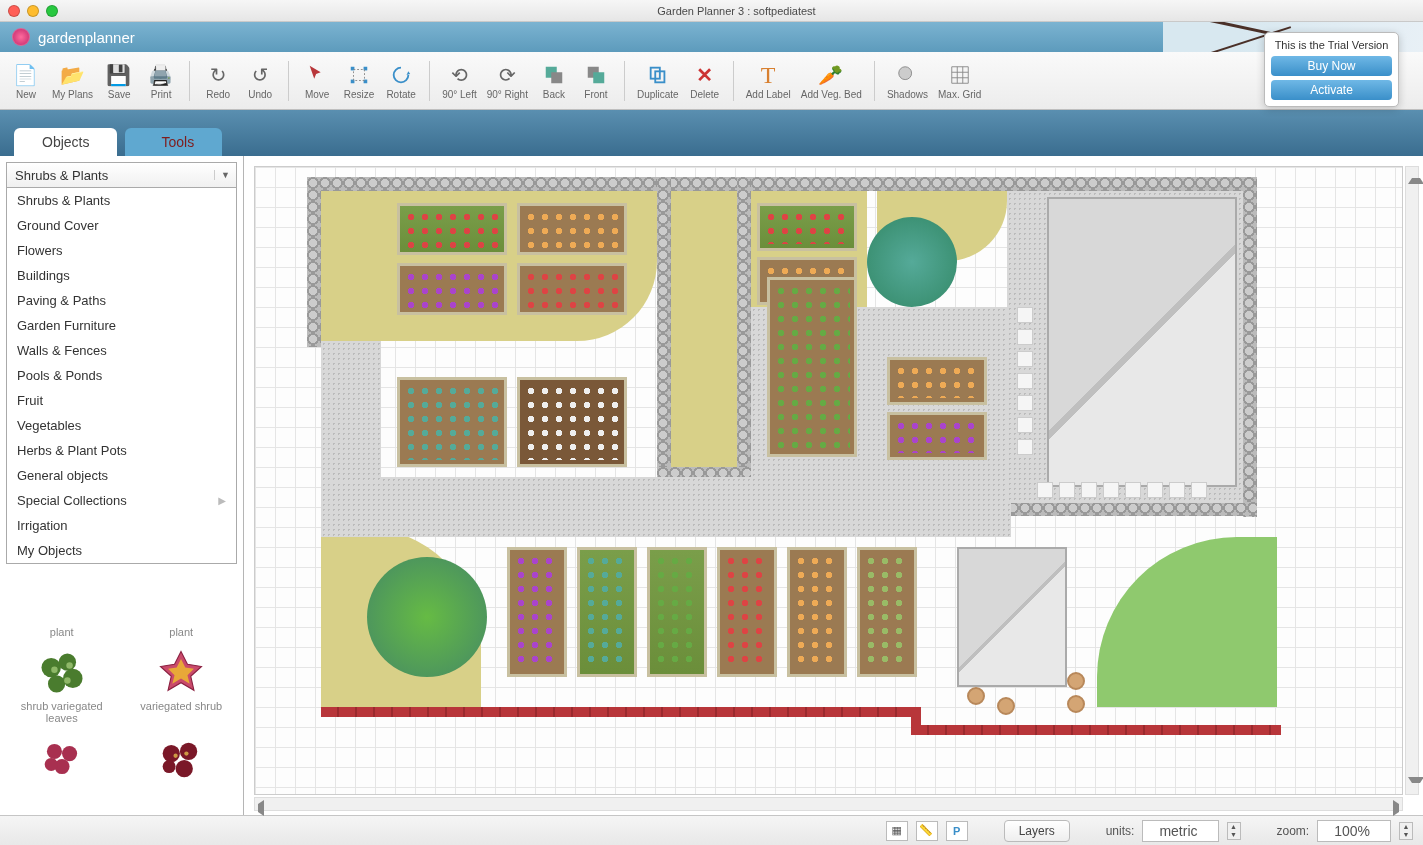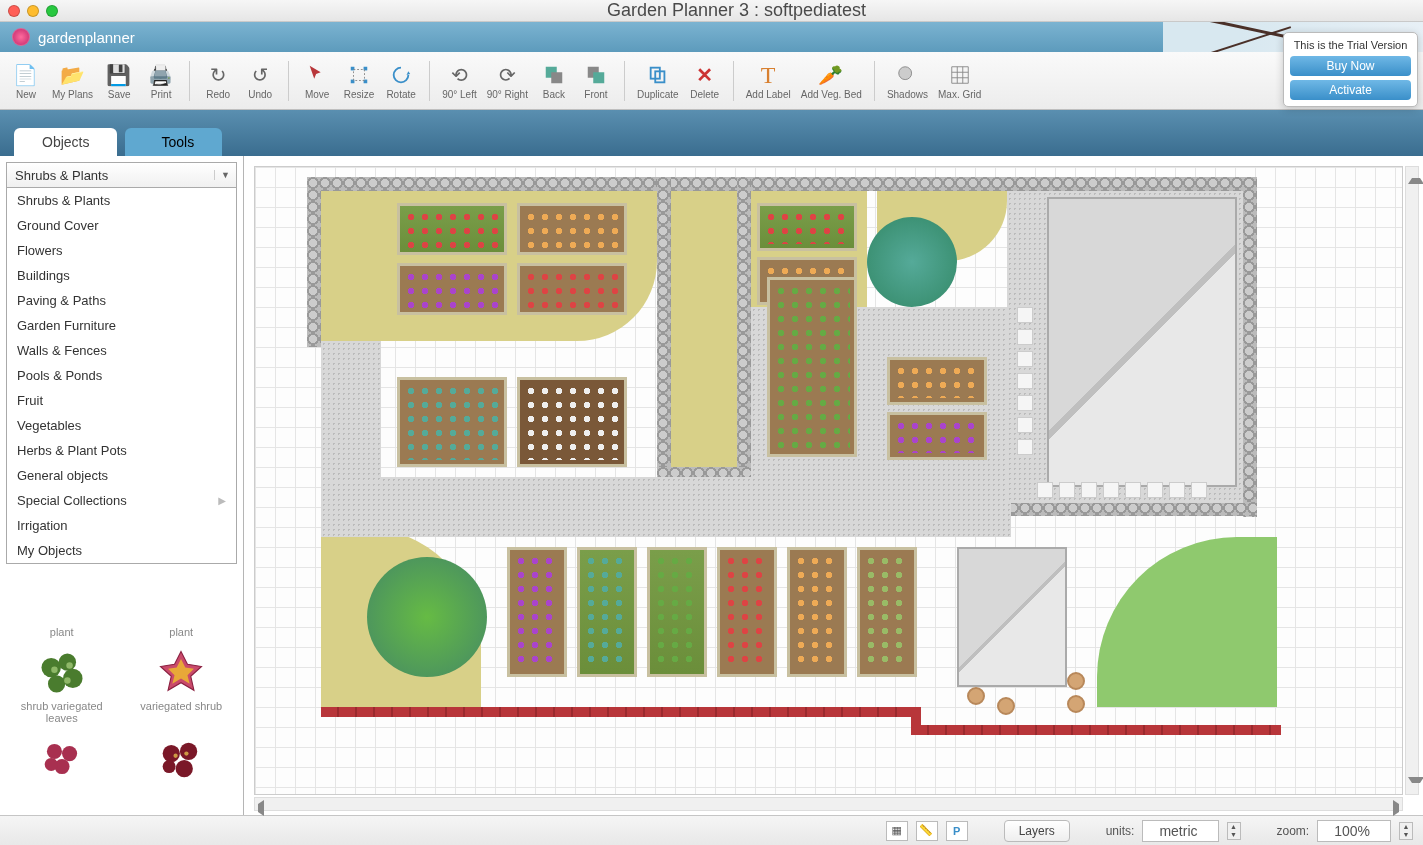--- a/index.html
+++ b/index.html
@@ -3,46 +3,46 @@
 <meta charset="utf-8">
 <style>
 * { box-sizing: border-box; margin: 0; padding: 0; font-family: -apple-system, "Helvetica Neue", Arial, sans-serif; }
 body { width: 1423px; height: 845px; overflow: hidden; background: #5d8aa8; }
 
 
 .titlebar { height: 22px; background: linear-gradient(#f6f6f6,#e6e6e6); display: flex; align-items: center; padding: 0 8px; border-bottom: 1px solid #c9c9c9; }
 .traffic { display: flex; gap: 7px; }
 .dot { width: 12px; height: 12px; border-radius: 50%; border: 0.5px solid rgba(0,0,0,.2); }
 .dot.red { background: #ff5f57; } .dot.yellow { background: #febc2e; } .dot.green { background: #28c840; }
-.title-text { flex: 1; text-align: center; font-size: 18px; color: #4a4a4a; }
+.title-text { flex: 1; text-align: center; font-size: 11px; color: #4a4a4a; }
 
 
 .brandbar { height: 30px; background: linear-gradient(#7bb3d1,#5d9bbc); display: flex; align-items: center; padding: 0 12px; color: #fff; font-size: 15px; position: relative; }
 .brandbar .logo { width: 18px; height: 18px; border-radius: 50%; background: radial-gradient(circle,#ff6b9d,#c1286b); margin-right: 8px; border:1px solid #fff3; }
 .brandbar .banner { position:absolute; right:0; top:0; bottom:0; width:260px; background:linear-gradient(100deg,#d8e8f0 30%,#e8f0f6); overflow:hidden; }
 .branch { position:absolute; background:#4a3028; }
 
 
-.trial-popup { position:absolute; right:5px; top:32px; width:135px; background:#fff; border:1px solid #bbb; border-radius:5px; padding:6px; z-index:50; box-shadow:0 2px 8px rgba(0,0,0,.2); }
+.trial-popup { position:absolute; right:24px; top:32px; width:135px; background:#fff; border:1px solid #bbb; border-radius:5px; padding:6px; z-index:50; box-shadow:0 2px 8px rgba(0,0,0,.2); }
 .trial-popup .msg { font-size:11px; color:#333; text-align:center; margin-bottom:5px; }
 .trial-popup button { width:100%; height:20px; border:none; border-radius:4px; color:#fff; font-size:12px; margin-bottom:4px; cursor:pointer; background:linear-gradient(#6fb8e6,#3a8fc9); }
 .trial-popup button:last-child { margin-bottom:0; }
 
 
 .toolbar { height: 58px; background: linear-gradient(#fafafa,#ececec); border-bottom:1px solid #bfbfbf; display:flex; align-items:center; padding:0 6px; gap:2px; }
 .tb-btn { display:flex; flex-direction:column; align-items:center; justify-content:center; min-width:40px; height:50px; padding:0 4px; font-size:10px; color:#666; cursor:pointer; }
 .tb-btn .glyph { height:28px; display:flex; align-items:center; justify-content:center; font-size:20px; }
 .tb-sep { width:1px; height:40px; background:#ccc; margin:0 6px; }
 
 
 .midstrip { height:46px; background:linear-gradient(#5a8fb0,#3a6d8f); display:flex; align-items:flex-end; padding:0 14px; }
 .lefttabs { display:flex; gap:8px; }
 .tab { padding:6px 28px; font-size:14px; border-radius:6px 6px 0 0; cursor:pointer;margin-top:32px; }
 .tab.obj { background:#fff; color:#444; }
-.tab.tools { background:#5fa8d0; color:#000000;padding-left:36px; }
+.tab.tools { background:#5fa8d0; color:#7f1d1d;padding-left:36px; }
 .righttabs { margin-left:auto; display:flex; gap:6px; }
 .rtab { padding:5px 22px; font-size:13px; border-radius:5px 5px 0 0; cursor:pointer; }
 .rtab.design { background:#fff; color:#666; }
 .rtab.preview { background:#5fa8d0; color:#fff; }
 .rtab.notebook { background:#e8a838; color:#fff; }
 
 
 .mainrow { display:flex; height:calc(845px - 22px - 30px - 58px - 46px - 30px); }
 
 

